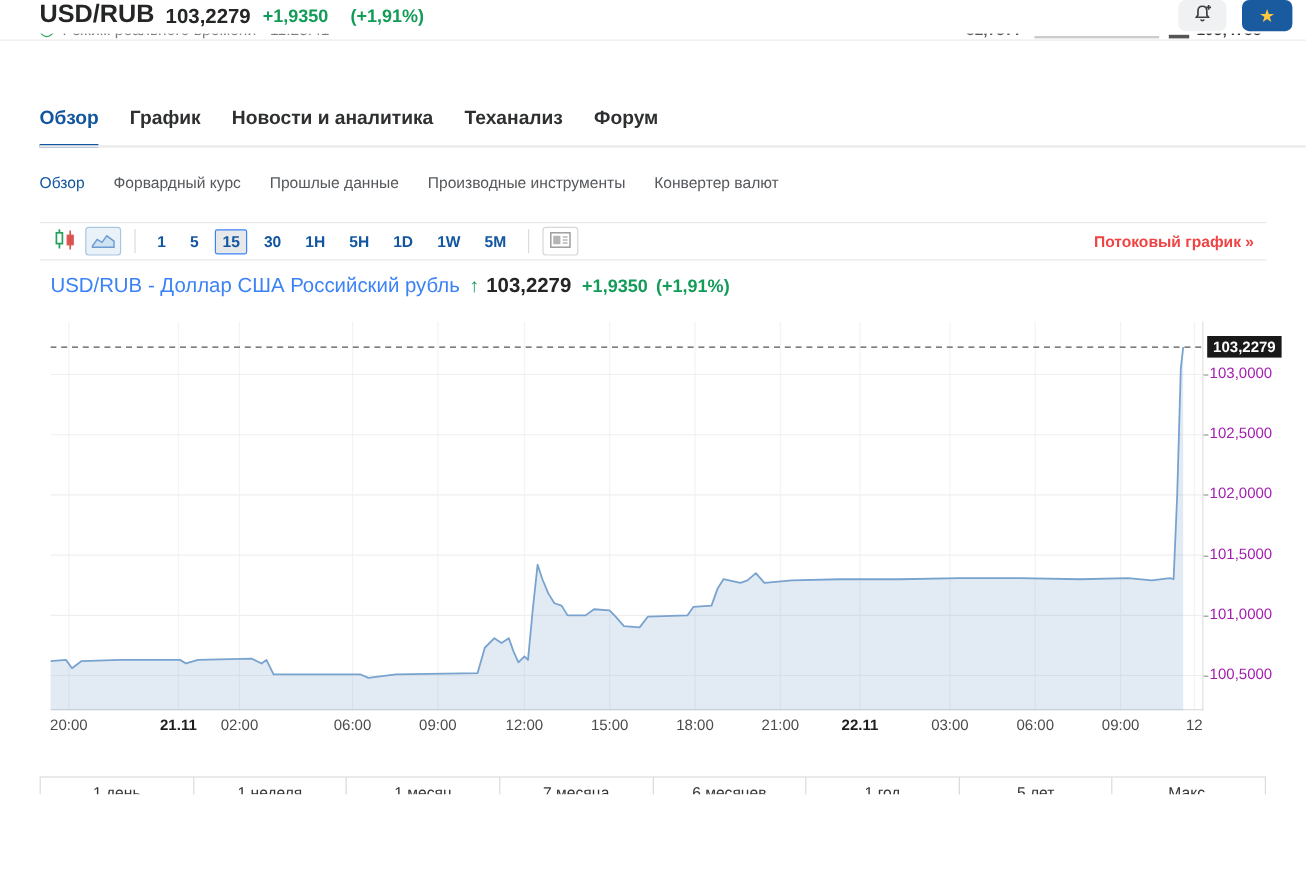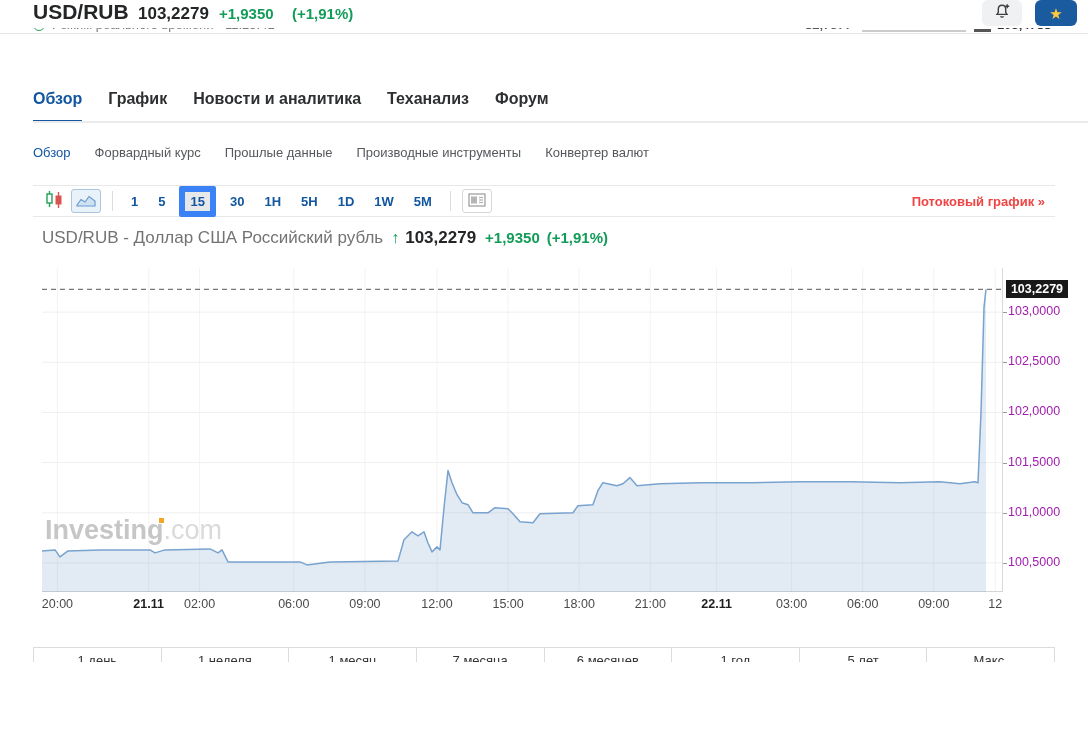--- a/index.html
+++ b/index.html
@@ -41,25 +41,25 @@
 
   
   .card{position:absolute;left:33px;top:185px;width:1022px;height:489px;}
   .toolbar{position:absolute;left:0;right:0;top:0;height:32px;border-top:1px solid #e8e8e8;border-bottom:1px solid #e8e8e8;
            display:flex;align-items:center;padding-left:7px;box-sizing:border-box;}
   .tool-btn{display:flex;align-items:center;justify-content:center;cursor:pointer;background:none;border:none;padding:0;margin:0 3px;}
   .tool-btn.boxed{width:30px;height:24px;border:1px solid #d7d7d7;border-radius:3px;background:#fff;}
   .tool-btn.boxed.sel{border:1px solid #aac6e0;background:#e9f1f9;}
   .tb-sep{width:1px;height:20px;background:#dcdcdc;margin:0 8px;}
   .tf{font-size:13px;font-weight:700;color:#1256A0;padding:3px 6px;margin:0 4px;cursor:pointer;border-radius:2px;}
-  .tf.sel{background:#e7e8e9;border:6px solid #3b82f6;padding:2px 5px;}
+  .tf.sel{background:#e7e8e9;border:1px solid #3b82f6;padding:2px 5px;}
   .stream-link{position:absolute;right:10px;top:8px;font-size:13px;font-weight:700;color:#ef4444;cursor:pointer;}
 
   .chart-title-row{position:absolute;left:9px;top:43px;display:flex;align-items:baseline;white-space:nowrap;}
-  .ct-title{font-size:17px;color:#737373;}
+  .ct-title{font-size:17px;color:#3b82f6;}
   .ct-arrow{font-size:16px;font-weight:700;color:#129C58;margin:0 6px 0 8px;}
   .ct-price{font-size:17px;font-weight:700;color:#232526;}
   .ct-change{font-size:15px;font-weight:700;color:#129C58;margin-left:9px;}
   .ct-pct{font-size:15px;font-weight:700;color:#129C58;margin-left:7px;}
 
   .plot{position:absolute;left:9px;top:83px;width:961px;height:324px;cursor:crosshair;}
   .watermark{position:absolute;left:12px;top:332px;font-size:27px;line-height:1;white-space:nowrap;pointer-events:none;}
   .wm-brand{font-weight:700;color:#c6c6c6;position:relative;}
   .wm-dot{position:absolute;left:114px;top:1px;width:5px;height:5px;background:#f5a623;}
   .wm-com{color:#dadada;font-weight:400;}
@@ -209,24 +209,20 @@
         <line x1="0" y1="194.6" x2="961" y2="194.6" stroke="#efefef" stroke-width="1"></line>
         <line x1="0" y1="244.8" x2="961" y2="244.8" stroke="#efefef" stroke-width="1"></line>
         <line x1="0" y1="294.9" x2="961" y2="294.9" stroke="#efefef" stroke-width="1"></line>
         <line x1="960.5" y1="0" x2="960.5" y2="324" stroke="#d9d9d9" stroke-width="1"></line>
         <line x1="0" y1="323.5" x2="961" y2="323.5" stroke="#d5d5d5" stroke-width="1"></line>
         <path d="M0.0,324 L0.0,282.9 L13.0,281.9 L18.0,288.9 L26.0,282.9 L57.9,281.9 L108.0,281.9 L113.0,284.9 L123.0,281.9 L168.0,280.9 L176.0,284.9 L180.0,281.9 L186.0,293.9 L258.0,293.9 L265.0,296.9 L288.0,293.9 L356.0,292.9 L362.0,271.8 L370.0,263.8 L375.9,267.8 L382.0,263.8 L385.9,274.8 L390.0,283.9 L395.0,278.9 L398.0,281.9 L402.0,239.7 L406.0,202.6 L410.0,214.7 L415.0,226.7 L420.0,234.7 L426.0,236.7 L431.0,244.8 L446.0,244.8 L453.0,239.7 L466.0,240.7 L471.0,245.8 L478.0,253.8 L491.0,254.8 L498.0,245.8 L531.0,244.8 L535.9,237.7 L550.9,236.7 L555.9,222.7 L560.9,214.7 L575.0,217.7 L580.9,215.7 L587.9,209.6 L595.0,217.7 L618.0,215.7 L658.0,214.7 L708.0,214.7 L758.0,213.7 L808.0,213.7 L858.0,214.7 L898.0,213.7 L917.9,215.7 L932.9,213.7 L936.0,214.7 L939.0,144.4 L942.0,39.1 L944.0,21.3 L944.0,324 Z" fill="rgba(124,166,207,0.22)" stroke="none"></path>
         <path d="M0.0,282.9 L13.0,281.9 L18.0,288.9 L26.0,282.9 L57.9,281.9 L108.0,281.9 L113.0,284.9 L123.0,281.9 L168.0,280.9 L176.0,284.9 L180.0,281.9 L186.0,293.9 L258.0,293.9 L265.0,296.9 L288.0,293.9 L356.0,292.9 L362.0,271.8 L370.0,263.8 L375.9,267.8 L382.0,263.8 L385.9,274.8 L390.0,283.9 L395.0,278.9 L398.0,281.9 L402.0,239.7 L406.0,202.6 L410.0,214.7 L415.0,226.7 L420.0,234.7 L426.0,236.7 L431.0,244.8 L446.0,244.8 L453.0,239.7 L466.0,240.7 L471.0,245.8 L478.0,253.8 L491.0,254.8 L498.0,245.8 L531.0,244.8 L535.9,237.7 L550.9,236.7 L555.9,222.7 L560.9,214.7 L575.0,217.7 L580.9,215.7 L587.9,209.6 L595.0,217.7 L618.0,215.7 L658.0,214.7 L708.0,214.7 L758.0,213.7 L808.0,213.7 L858.0,214.7 L898.0,213.7 L917.9,215.7 L932.9,213.7 L936.0,214.7 L939.0,144.4 L942.0,39.1 L944.0,21.3 " fill="none" stroke="#79A3CF" stroke-width="1.5" stroke-linejoin="round"></path>
         <line x1="0" y1="21.3" x2="961" y2="21.3" stroke="#555" stroke-width="1" stroke-dasharray="5,4"></line>
       </svg>
 
-    <div class="watermark">
-      <span class="wm-brand">Investing</span><span class="wm-com">.com</span>
-      <span class="wm-dot"></span>
-    </div>
 
     <div class="price-badge" id="price-badge" style="top: 95.2757px;">103,2279</div>
     <div id="y-labels">
         <div class="y-label" style="top: 119.136px;">103,0000</div>
         <div class="y-tick" style="top: 127.136px;"></div>
         <div class="y-label" style="top: 169.291px;">102,5000</div>
         <div class="y-tick" style="top: 177.291px;"></div>
         <div class="y-label" style="top: 219.446px;">102,0000</div>
         <div class="y-tick" style="top: 227.446px;"></div>
         <div class="y-label" style="top: 269.601px;">101,5000</div>

